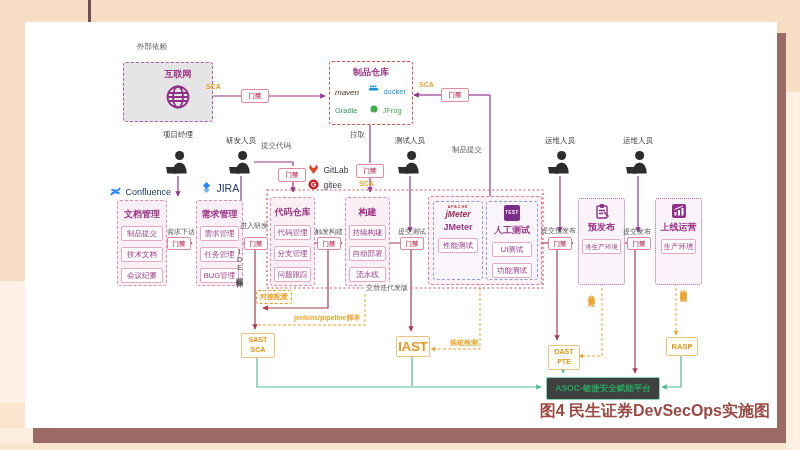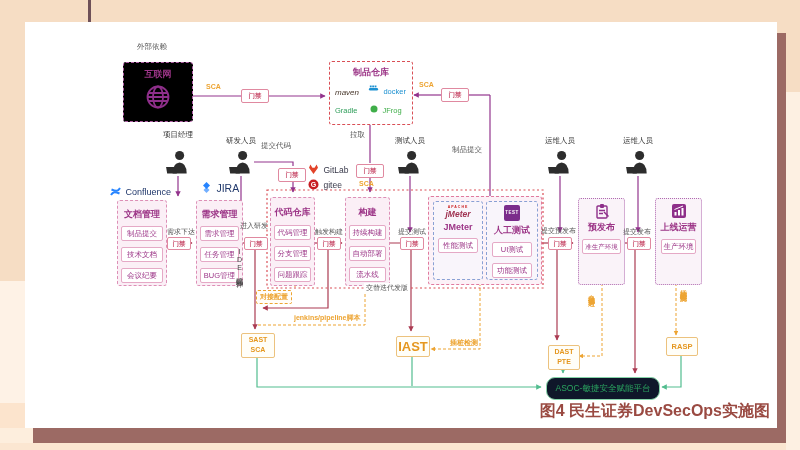--- a/index.html
+++ b/index.html
@@ -24,27 +24,27 @@
         font-size:6.5px;font-weight:bold;text-align:center;line-height:11px;width:22px;height:11px;}
   .gate.wide{width:26px;height:12px;line-height:12px;}
   
   .sbox{border:1.2px dashed #dd8fb6;background:#fbeff6;border-radius:3px;}
   .sbox.dotted{border:1.2px dotted #b06ab0;background:#faf3f9;}
   .stitle{font-size:9px;font-weight:bold;color:#9c3587;text-align:center;white-space:nowrap;}
   .sitem{background:#fff;border:1px solid #e5a9c6;border-radius:2px;color:#9c3587;
          font-size:7.5px;text-align:center;line-height:13px;height:13px;white-space:nowrap;}
   .bluebox{border:1.2px dashed #8aa0d4;background:#f9f5fb;border-radius:3px;}
   .pinkbox{border:1.2px dashed #e07a9e;background:#fcf1f7;border-radius:3px;}
-  .netbox{border:1.5px dashed #b15fa8;background:#000000;border-radius:3px;}
+  .netbox{border:1.5px dashed #b15fa8;background:#e5e5e5;border-radius:3px;padding-left:20px;}
   .repobox{border:1.3px dashed #d94f56;background:#fff;border-radius:3px;}
   
   .tool{background:#fffef8;border:1px solid #ecc27e;border-radius:2px;color:#e5971f;
         font-weight:bold;font-size:7px;text-align:center;line-height:1.45;}
-  .asoc{background:#0f172a;border:1.2px solid #84d4a8;border-radius:9px;color:#2aa45f;
-        font-weight:normal;font-size:8.5px;text-align:center;}
+  .asoc{background:#404040;border:1.2px solid #84d4a8;border-radius:2px;color:#2aa45f;
+        font-weight:bold;font-size:8.5px;text-align:center;}
   .vtext{writing-mode:vertical-rl;text-orientation:upright;letter-spacing:1px;line-height:1;}
   .caption{font-size:16px;font-weight:bold;color:#9a4a42;text-align:right;white-space:nowrap;}
   .logotxt{font-weight:normal;color:#38394a;white-space:nowrap;}
   .badge{background:#7b2d8b;border-radius:2px;color:#fff;font-size:4.5px;font-weight:bold;
          text-align:center;line-height:16px;letter-spacing:.5px;width:16px;height:16px;}
   .testbadgewrap{display:flex;justify-content:center;}
 </style>
 </head>
 <body>
 

